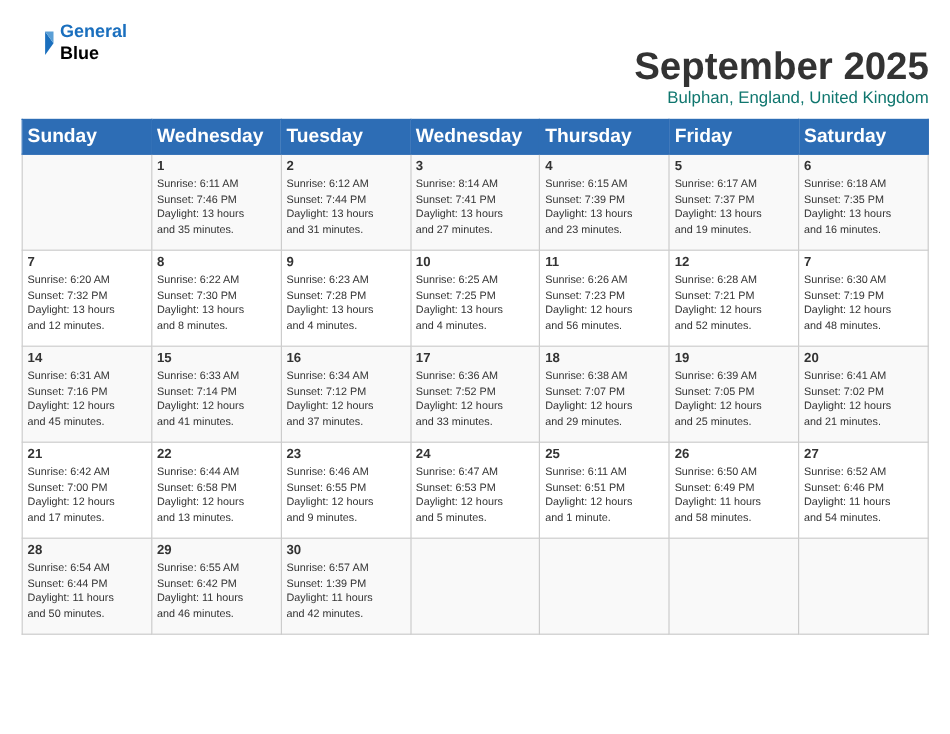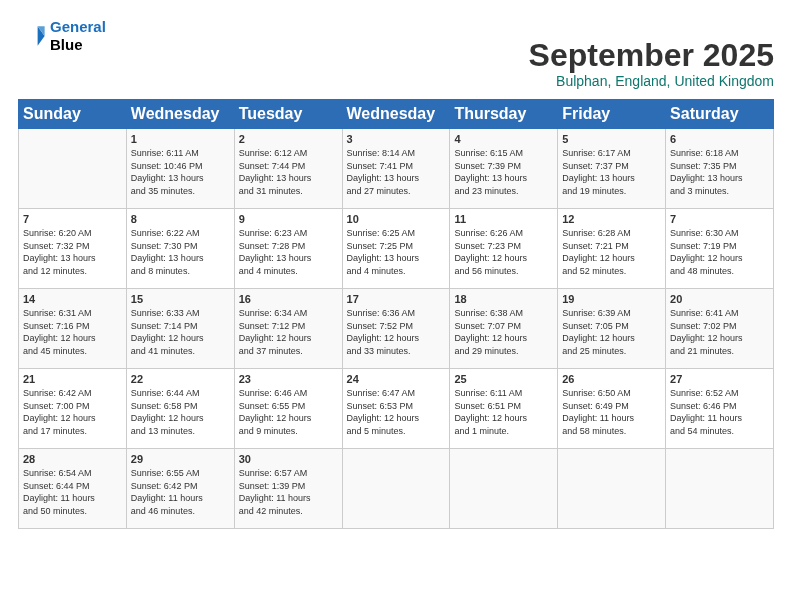--- a/index.html
+++ b/index.html
@@ -128,21 +128,21 @@
           <th>Friday</th>
           <th>Saturday</th>
         </tr>
     </thead>
     <tbody id="calendar-body">
     <tr>
           <td class="empty-cell"></td>
           <td>
             <span class="day-num">1</span>
             <div class="cell-text">Sunrise: 6:11 AM</div>
-            <div class="cell-text">Sunset: 10:46 PM</div>
+            <div class="cell-text">Sunset: 7:46 PM</div>
             <div class="cell-text">Daylight: 13 hours</div>
             <div class="cell-text">and 35 minutes.</div>
           </td>
           <td>
             <span class="day-num">2</span>
             <div class="cell-text">Sunrise: 6:12 AM</div>
             <div class="cell-text">Sunset: 7:44 PM</div>
             <div class="cell-text">Daylight: 13 hours</div>
             <div class="cell-text">and 31 minutes.</div>
           </td>
@@ -165,21 +165,21 @@
             <div class="cell-text">Sunrise: 6:17 AM</div>
             <div class="cell-text">Sunset: 7:37 PM</div>
             <div class="cell-text">Daylight: 13 hours</div>
             <div class="cell-text">and 19 minutes.</div>
           </td>
           <td>
             <span class="day-num">6</span>
             <div class="cell-text">Sunrise: 6:18 AM</div>
             <div class="cell-text">Sunset: 7:35 PM</div>
             <div class="cell-text">Daylight: 13 hours</div>
-            <div class="cell-text">and 3 minutes.</div>
+            <div class="cell-text">and 16 minutes.</div>
           </td>
         </tr>
         <tr>
           <td>
             <span class="day-num">7</span>
             <div class="cell-text">Sunrise: 6:20 AM</div>
             <div class="cell-text">Sunset: 7:32 PM</div>
             <div class="cell-text">Daylight: 13 hours</div>
             <div class="cell-text">and 12 minutes.</div>
           </td>

